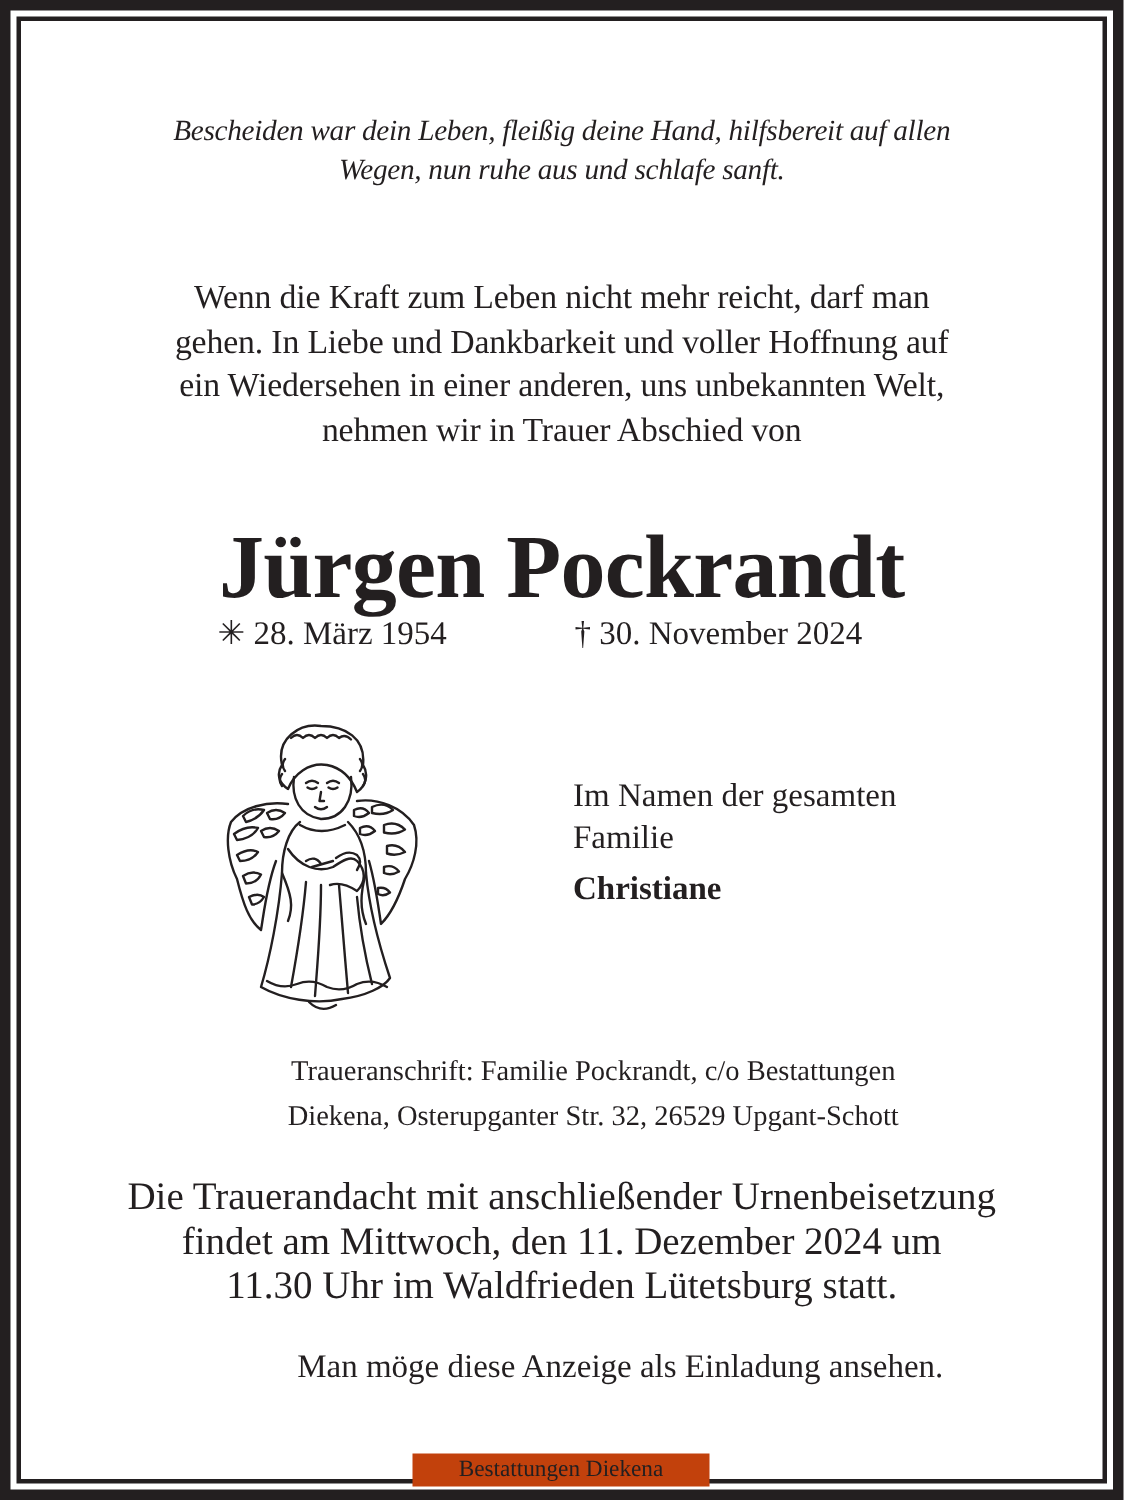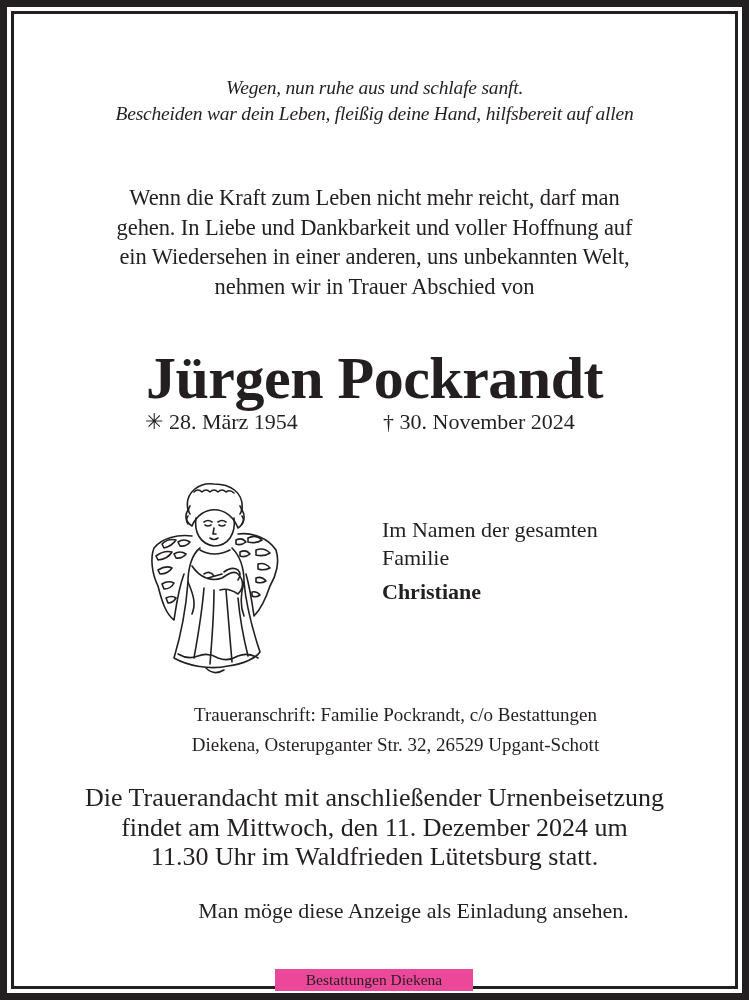--- a/index.html
+++ b/index.html
@@ -68,37 +68,37 @@
       top: 700px; font-size: 19px; line-height: 29.5px; padding-left: 21px;
     }
     .ceremony {
       top: 783px; font-size: 26px; line-height: 29.5px;
     }
     .invitation {
       top: 896px; font-size: 22px; line-height: 30px; margin-left: 39px;
     }
     .footer-label {
       position: absolute; top: 969px; left: 275px; width: 198px;
-      background: #ec4899;
+      background: #c2410c;
       text-align: center;
       font-size: 15.5px; line-height: 22px;
       height: 22px;
     }
   </style>
 </head>
 <body>
 
 <div class="outer-gap"></div>
 <div class="inner-frame"></div>
 
 <div class="content">
 
   <div class="centered motto">
+    <div>Bescheiden war dein Leben, fleißig deine Hand, hilfsbereit auf allen</div>
     <div>Wegen, nun ruhe aus und schlafe sanft.</div>
-    <div>Bescheiden war dein Leben, fleißig deine Hand, hilfsbereit auf allen</div>
   </div>
 
   <div class="centered intro">
     <div>Wenn die Kraft zum Leben nicht mehr reicht, darf man</div>
     <div>gehen. In Liebe und Dankbarkeit und voller Hoffnung auf</div>
     <div>ein Wiedersehen in einer anderen, uns unbekannten Welt,</div>
     <div>nehmen wir in Trauer Abschied von</div>
   </div>
 
   <div class="centered name">Jürgen Pockrandt</div>

